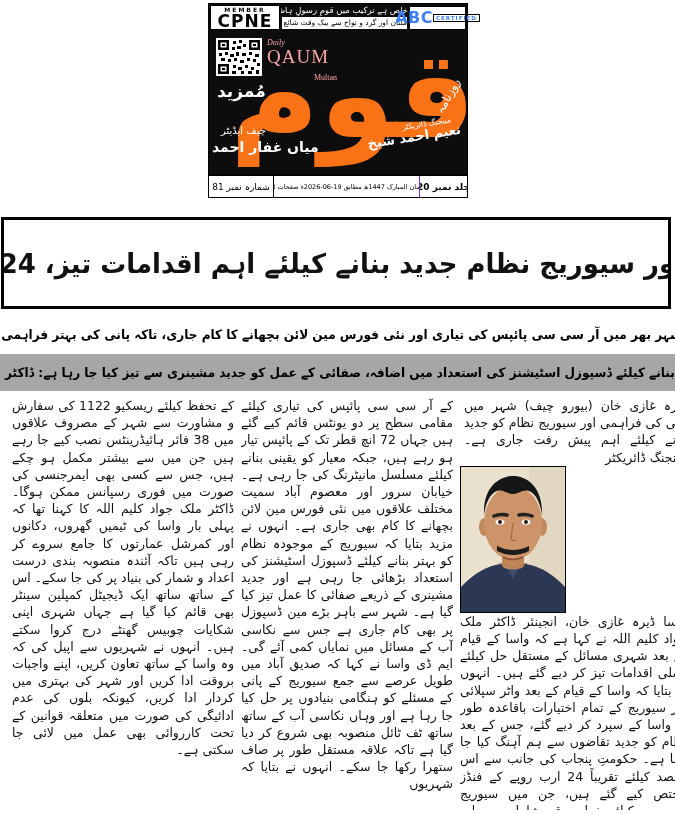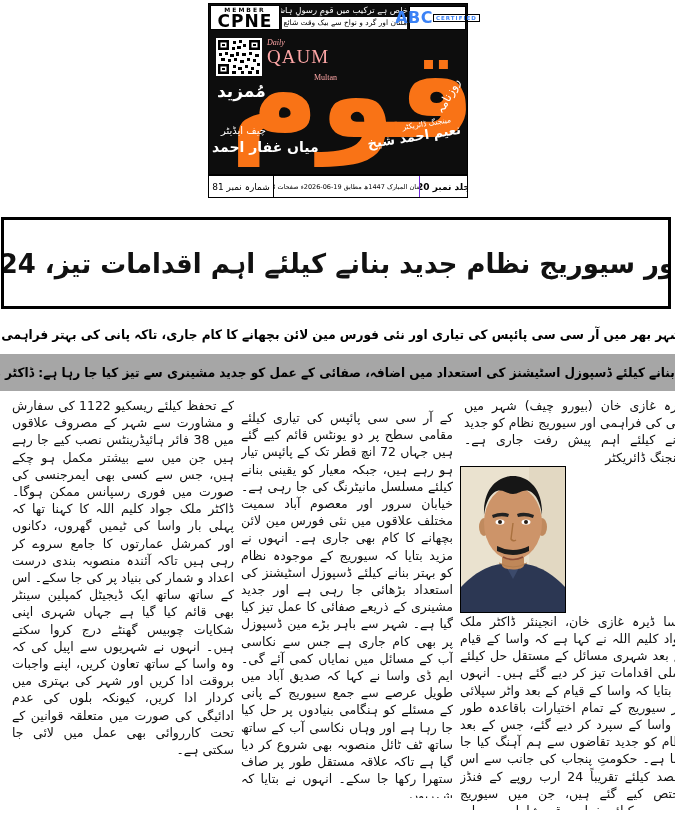--- a/index.html
+++ b/index.html
@@ -92,21 +92,21 @@
   }
 
   
   .body-cols{
     position:absolute;left:12px;top:397px;width:675px;height:413px;
     display:flex;overflow:hidden;
   }
   .col{direction:rtl;text-align:justify;font-size:12.5px;line-height:17.2px;overflow:hidden;}
   .col p{margin:0;}
   .col-left{width:222px;flex:none;}
-  .col-middle{width:212px;flex:none;margin:12px 7px;}
+  .col-middle{width:212px;flex:none;margin:0 7px;}
   .col-right{flex:1;}
   .photo-row{display:flex;direction:ltr;flex-direction:column;}
   .photo-row .lede{flex:1;direction:rtl;text-align:justify;padding-left:4px;}
   .photo{
     width:104px;height:145px;flex:none;border:1px solid #000;box-sizing:content-box;
     background:#eae2cf;
   }
   .photo svg{display:block;}
 </style>
 </head>

